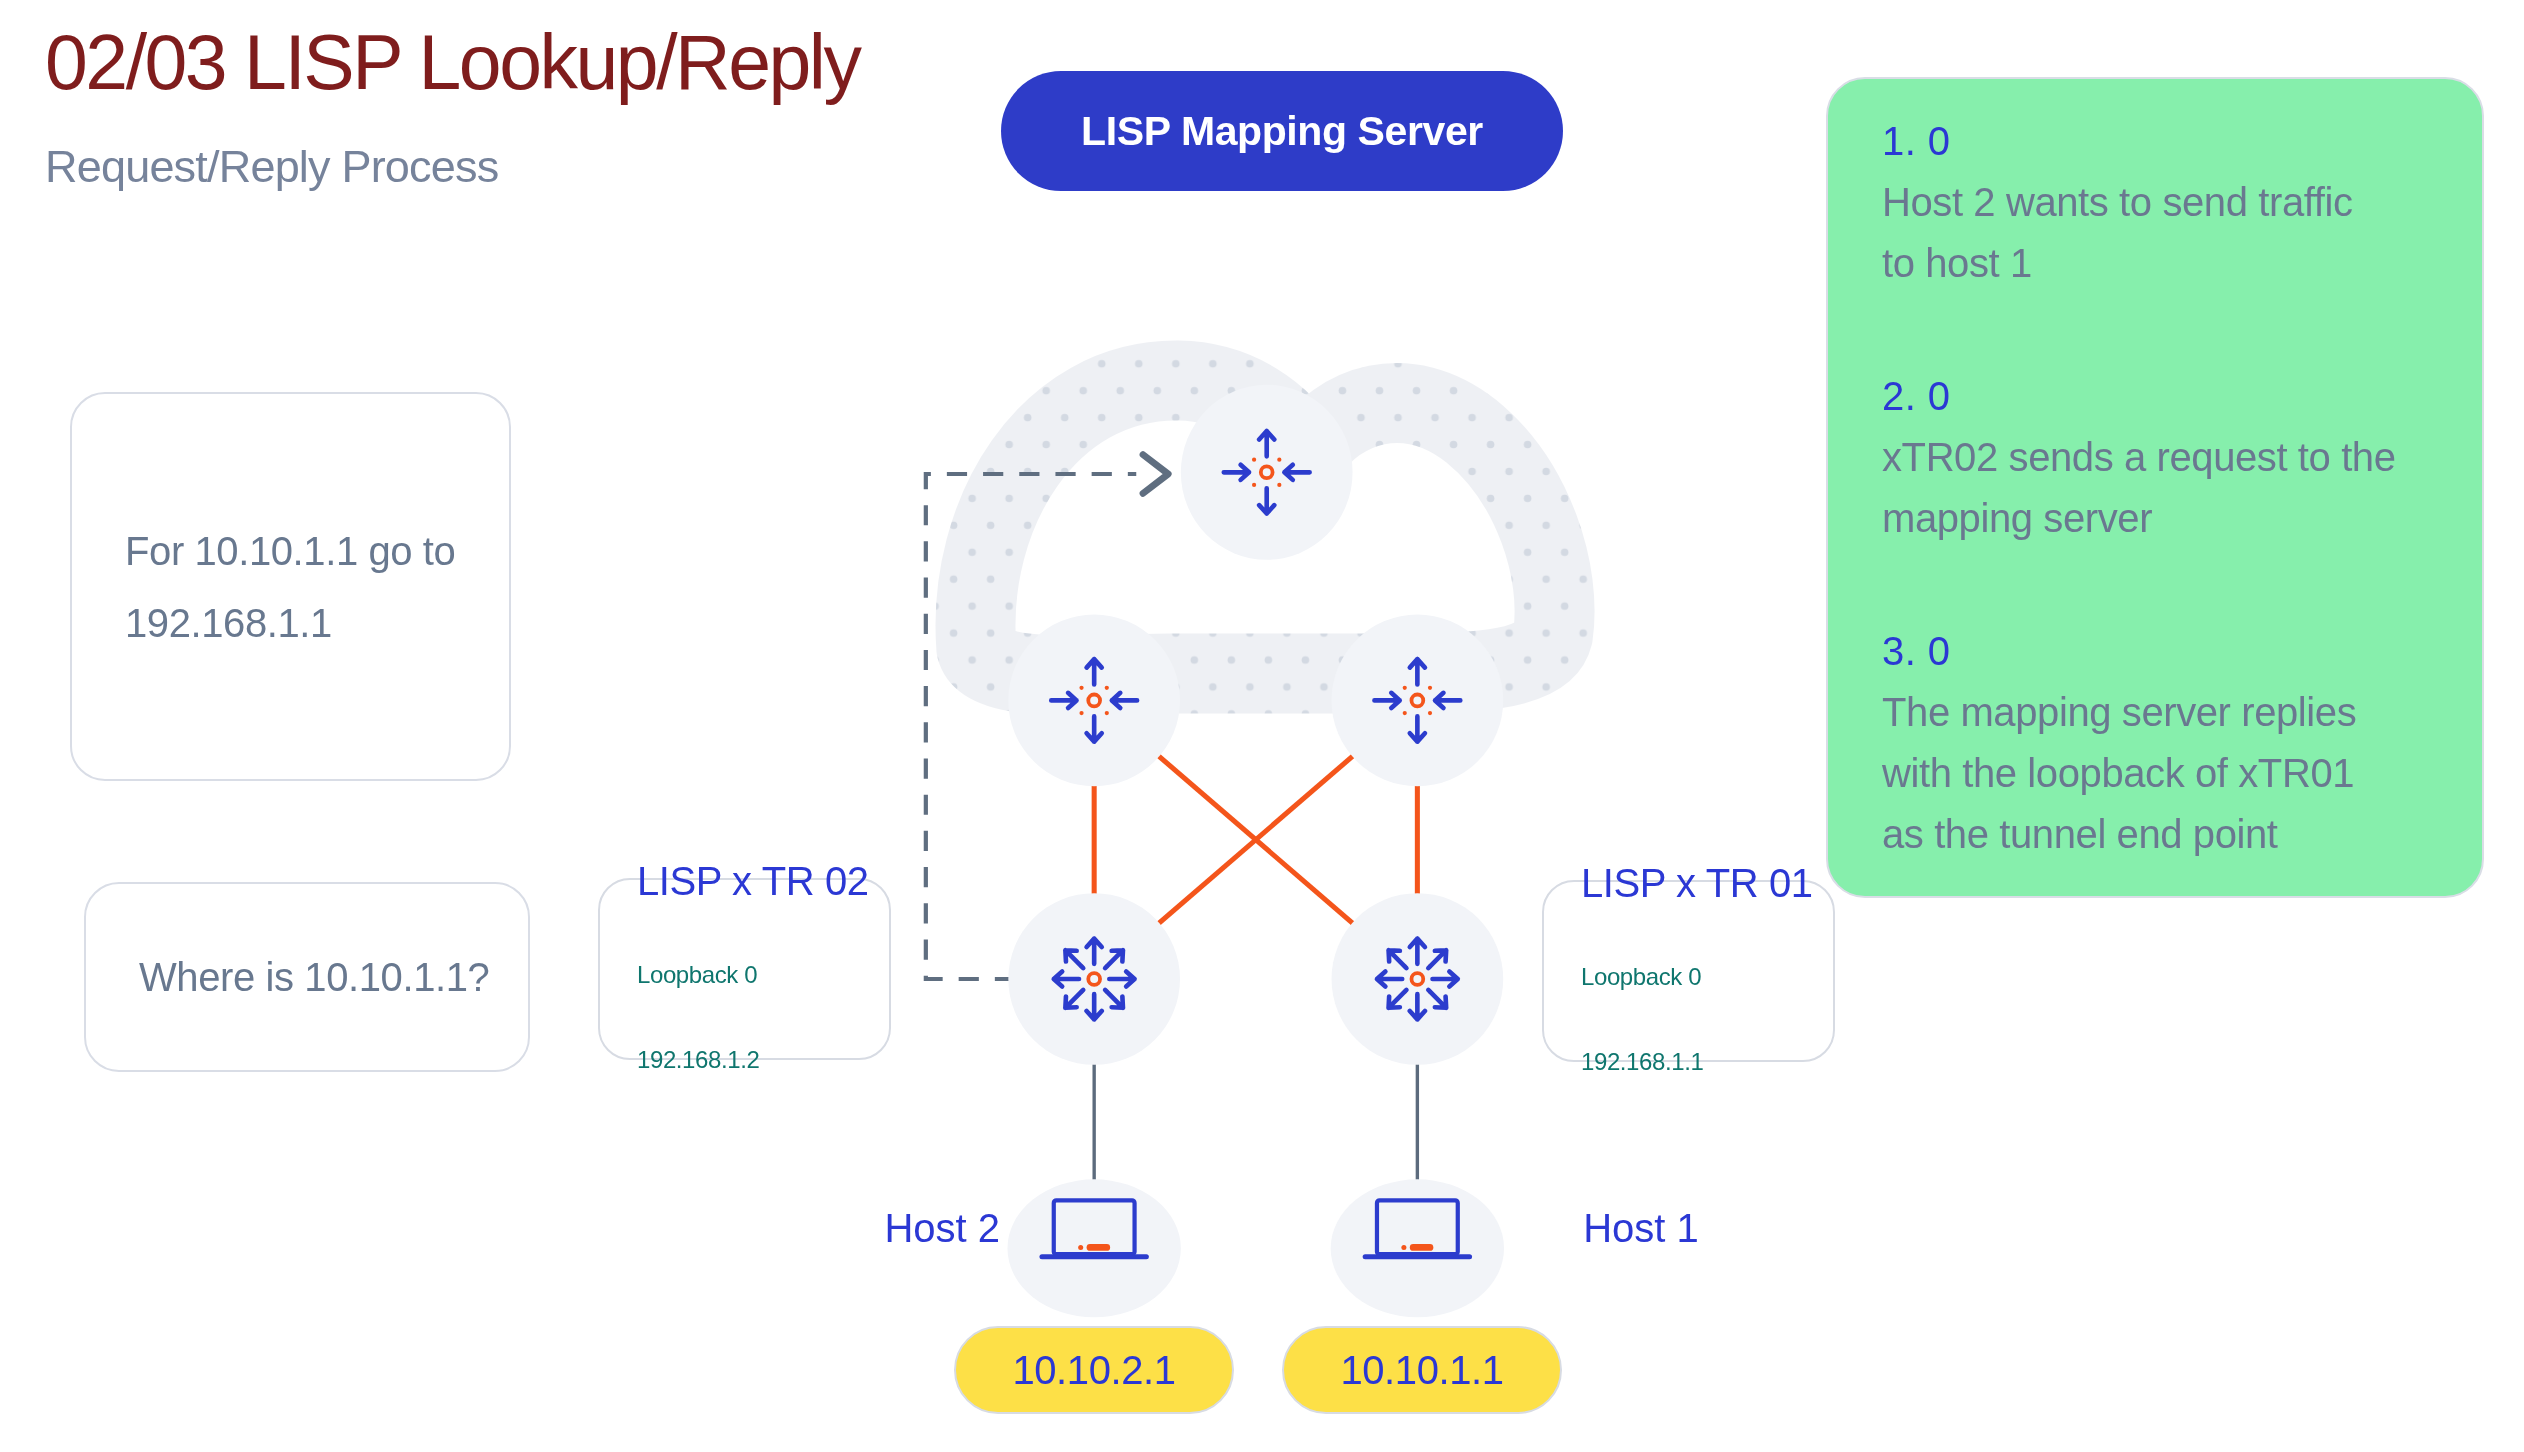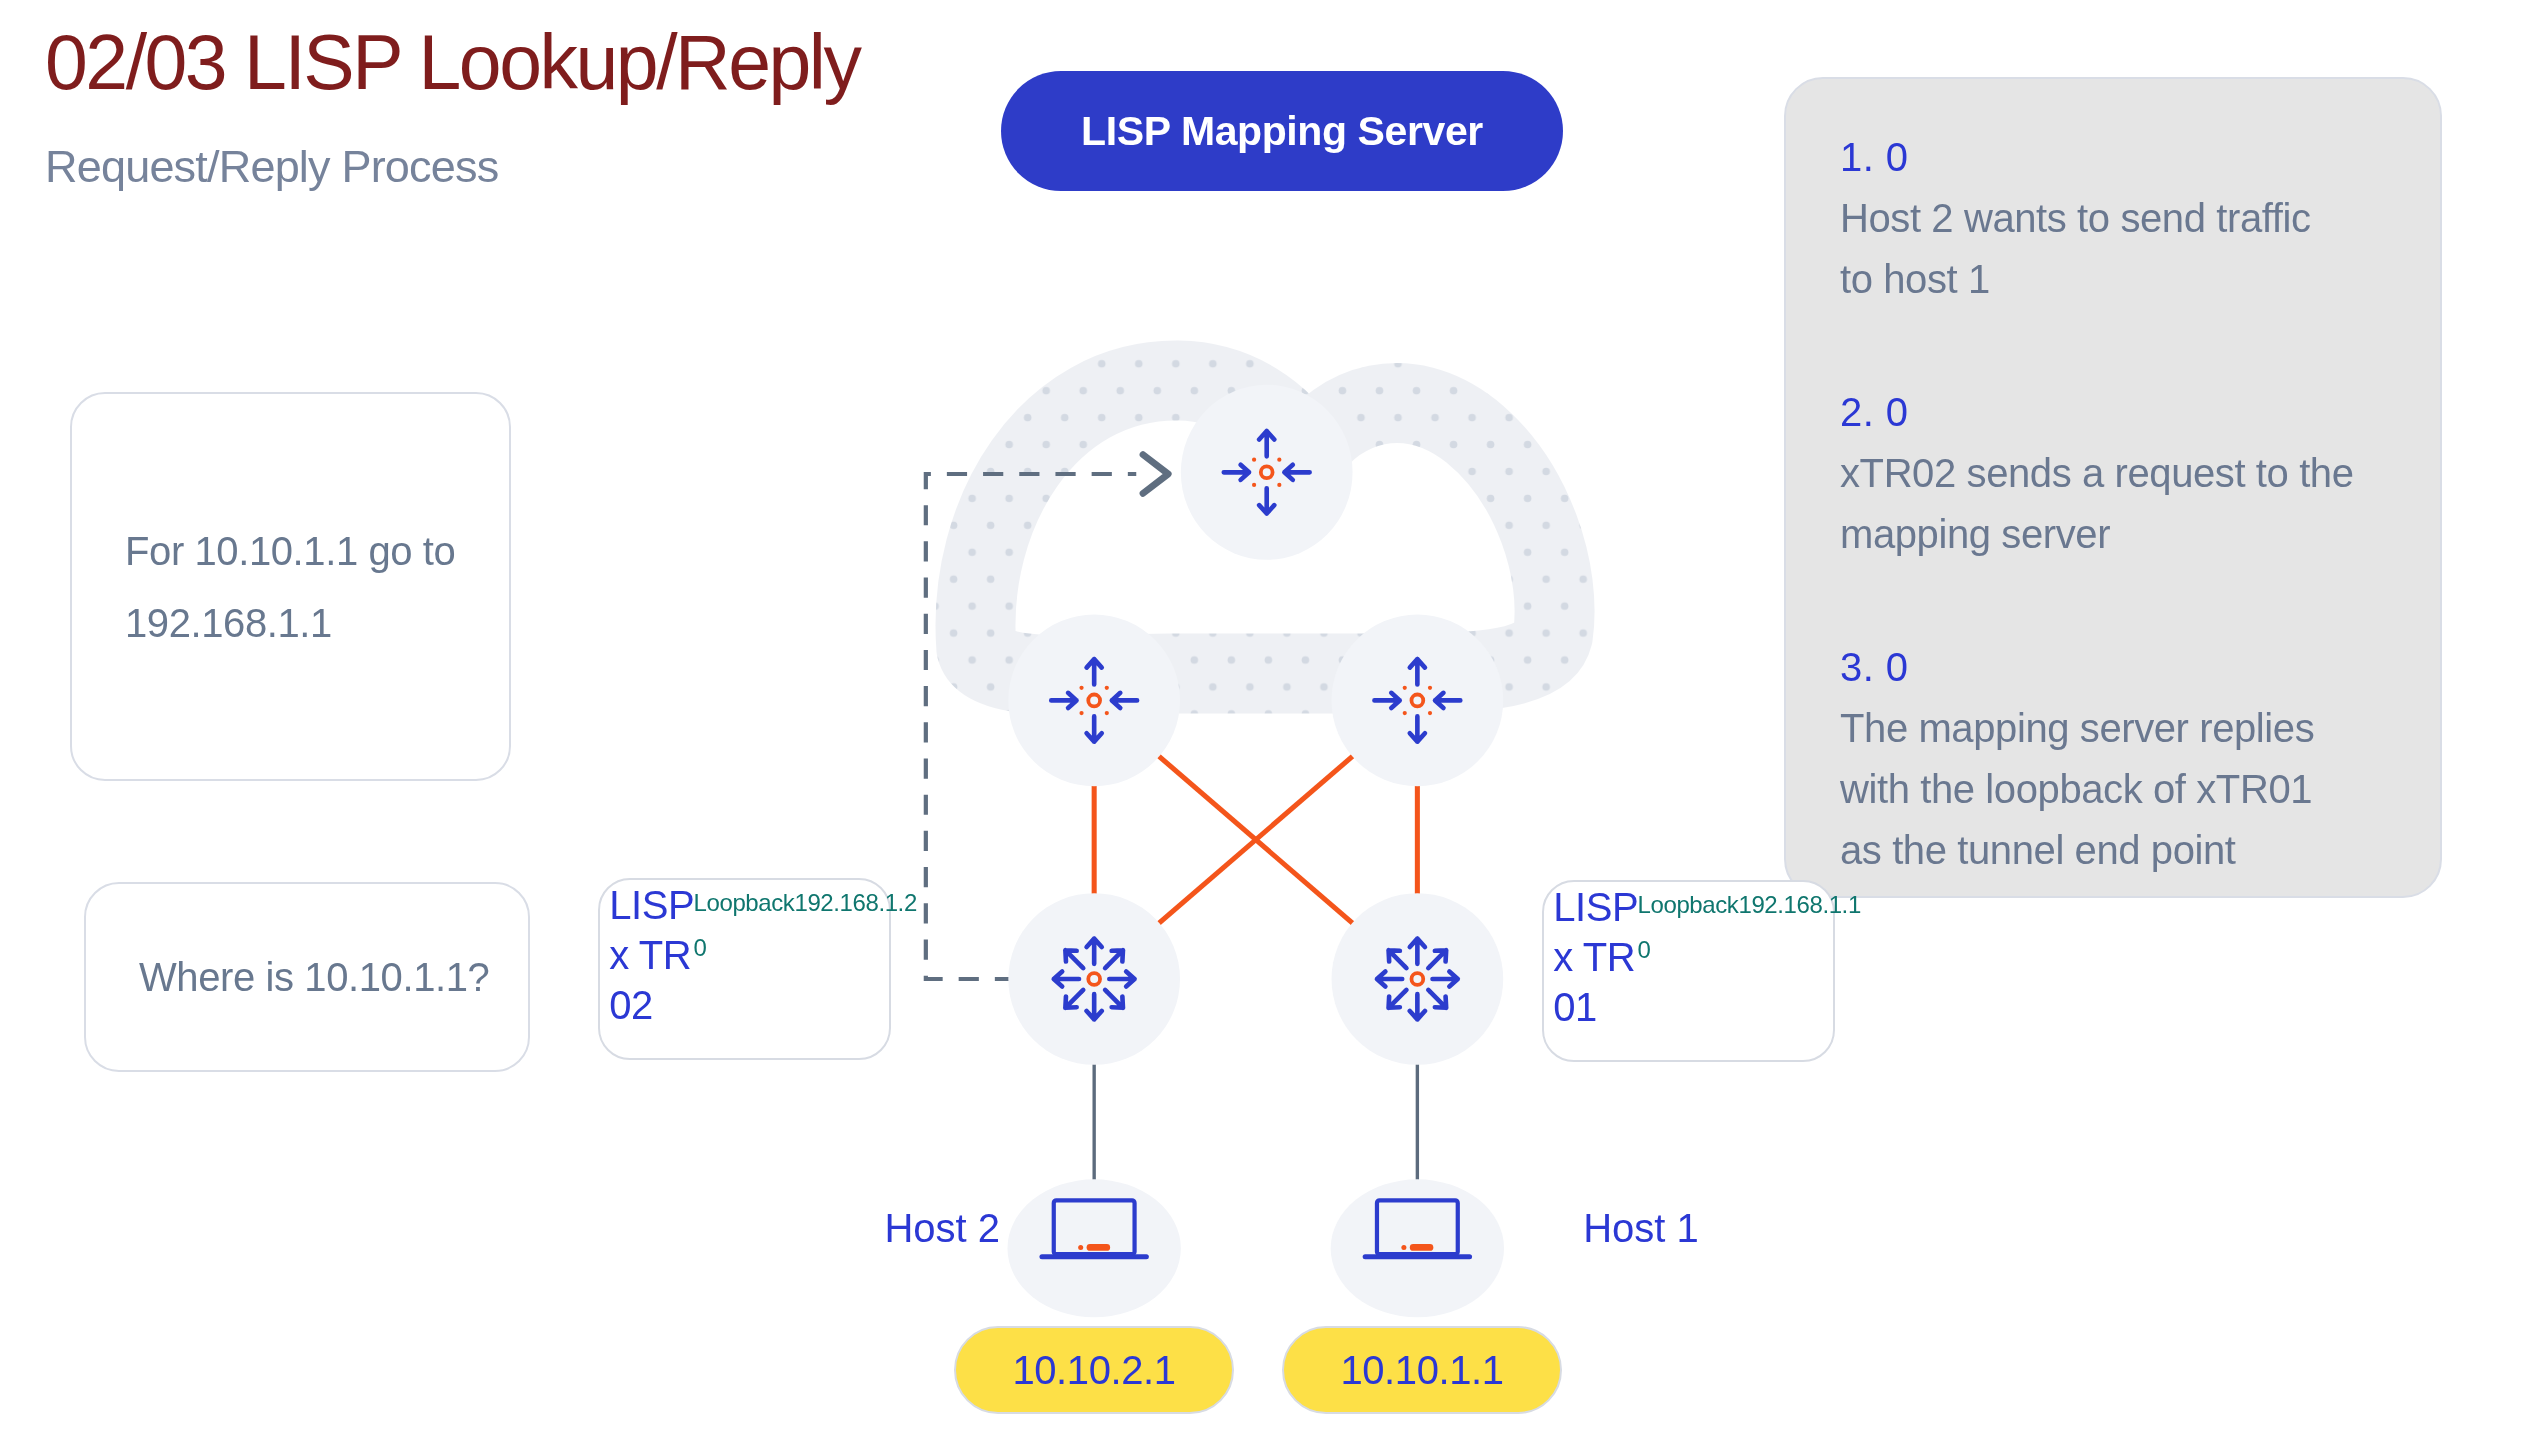--- a/index.html
+++ b/index.html
@@ -16,37 +16,37 @@
   .page-subtitle{
     left:45px;top:141px;width:673px;
     font-size:45px;line-height:52px;font-weight:400;letter-spacing:-0.8px;color:#76839b;
   }
   .pill-button{
     left:1001px;top:71px;width:562px;height:120px;border-radius:60px;
     background:#2e3cc8;display:flex;align-items:center;justify-content:center;
     color:#ffffff;font-size:41px;font-weight:700;letter-spacing:-0.4px;cursor:pointer;
   }
   .info-panel{
-    left:1784px;top:77px;width:658px;height:821px;box-sizing:border-box;
-    border:2.5px solid #d9dde6;border-radius:39px;background:#e5e5e5;
-    padding:48px 34px 0 54px;
+    left:1826px;top:77px;width:658px;height:821px;box-sizing:border-box;
+    border:2.5px solid #d9dde6;border-radius:39px;background:#86efac;
+    padding:32px 34px 0 54px;
   }
   .step + .step{margin-top:72px;}
   .step-num{font-size:40px;line-height:61px;color:#2b38d4;font-weight:400;letter-spacing:0.4px;}
   .step-line{font-size:40px;line-height:61px;color:#6a7890;font-weight:400;letter-spacing:-0.4px;}
   .msg-box{
     box-sizing:border-box;border:2.5px solid #d9dde6;border-radius:35px;background:#ffffff;
     display:flex;flex-direction:column;justify-content:center;
     padding-left:53px;font-size:40px;line-height:72px;color:#68788f;letter-spacing:-0.4px;
   }
   .msg-box-1{left:70px;top:392px;width:441px;height:389px;}
   .msg-box-2{left:84px;top:882px;width:446px;height:190px;}
   .router-label{
     box-sizing:border-box;border:2.5px solid #d7dbe3;border-radius:32px;background:#ffffff;
-    display:flex;flex-direction:row;justify-content:center;padding-left:37px;
+    display:flex;flex-direction:column;justify-content:center;padding-left:37px;gap:40px;
   }
   .router-label .rl-title{font-size:40px;line-height:50px;color:#2b38d4;font-weight:500;margin-bottom:6.7px;letter-spacing:-0.4px;}
   .router-label .rl-sub{font-size:24px;line-height:45px;color:#0f766e;letter-spacing:-0.4px;}
   .rl-xtr02{left:598px;top:878px;width:293px;height:182px;}
   .rl-xtr01{left:1542px;top:880px;width:293px;height:182px;}
   .host-label{
     top:1205px;width:194px;font-size:40px;line-height:47px;color:#2b38d4;font-weight:500;
   }
   .host-label-2{left:806px;text-align:right;}
   .host-label-1{left:1544px;text-align:center;}

